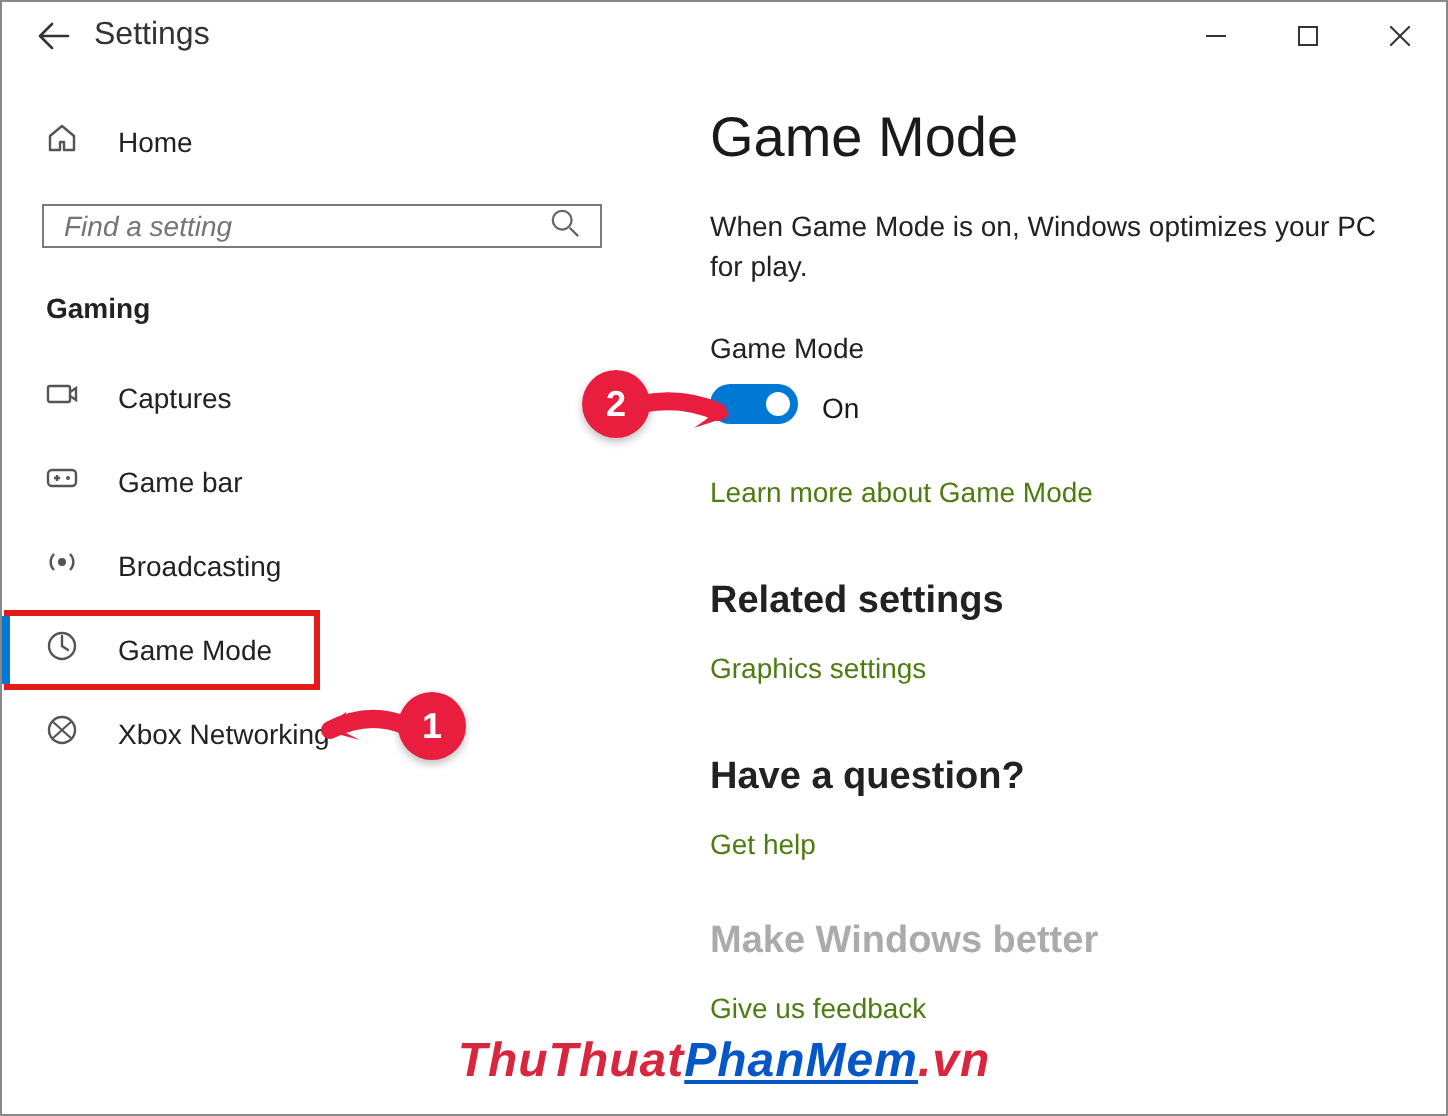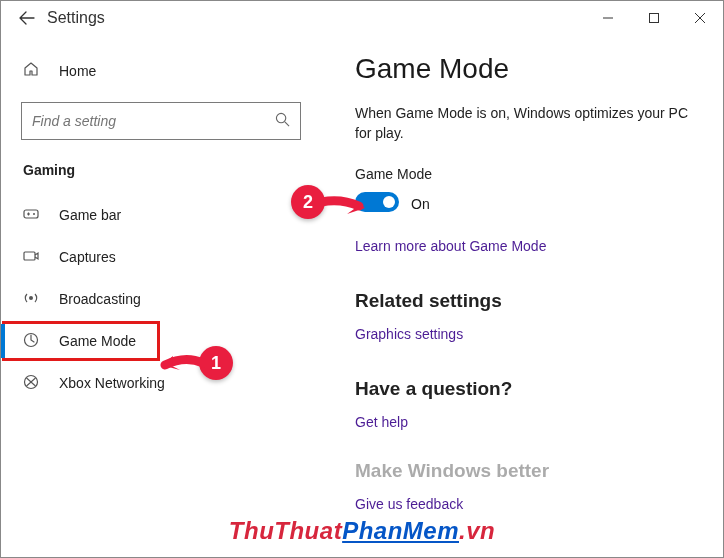--- a/index.html
+++ b/index.html
@@ -53,21 +53,21 @@
   .home-row {
     display:flex; align-items:center;
     padding: 8px 22px;
     gap: 18px;
     font-size: 14px;
     color: #222;
   }
   .home-row .icon { width:18px; color:#555; }
   .search {
     margin: 14px 20px 18px 20px;
-    height: 38px;
+    height: 22px;
     border: 1px solid #7a7a7a;
     display:flex; align-items:center;
     padding: 0 10px;
     background:#fff;
   }
   .search input {
     border:none; outline:none;
     flex:1;
     font-size: 14px;
     font-style: italic;
@@ -135,21 +135,21 @@
   }
   .toggle::after {
     content:"";
     position:absolute;
     width:12px; height:12px;
     background:#fff; border-radius:50%;
     right:4px; top:4px;
   }
   .toggle-state { font-size:14px; }
   .link {
-    color:#4c1d95;
+    color:#4d7c0f;
     font-size:14px;
     display:block;
     cursor:pointer;
   }
   .subhead {
     font-size: 19px;
     font-weight: 600;
     color:#222;
     margin: 36px 0 14px 0;
   }
@@ -232,32 +232,32 @@
             <circle cx="6.5" cy="6.5" r="5" stroke="#666" stroke-width="1.2" fill="none"></circle>
             <line x1="10.5" y1="10.5" x2="15" y2="15" stroke="#666" stroke-width="1.2"></line>
           </svg>
       </span>
     </div>
 
     <div class="category">Gaming</div>
 
     <div class="nav-item">
       <span class="icon"><svg width="16" height="14" viewBox="0 0 16 14">
+            <rect x="1" y="3" width="11" height="8" rx="1" stroke="#555" fill="none" stroke-width="1.2"></rect>
+            <path d="M12 6l3-2v6l-3-2" stroke="#555" fill="none" stroke-width="1.2"></path>
+          </svg></span>
+      <span>Captures</span>
+    </div>
+    <div class="nav-item">
+      <span class="icon"><svg width="16" height="14" viewBox="0 0 16 14">
             <rect x="1" y="3" width="14" height="8" rx="2" stroke="#555" fill="none" stroke-width="1.2"></rect>
             <circle cx="11" cy="7" r="1" fill="#555"></circle>
             <path d="M4 7h3M5.5 5.5v3" stroke="#555" stroke-width="1.2"></path>
           </svg></span>
       <span>Game bar</span>
-    </div>
-    <div class="nav-item">
-      <span class="icon"><svg width="16" height="14" viewBox="0 0 16 14">
-            <rect x="1" y="3" width="11" height="8" rx="1" stroke="#555" fill="none" stroke-width="1.2"></rect>
-            <path d="M12 6l3-2v6l-3-2" stroke="#555" fill="none" stroke-width="1.2"></path>
-          </svg></span>
-      <span>Captures</span>
     </div>
     <div class="nav-item">
       <span class="icon"><svg width="16" height="16" viewBox="0 0 16 16">
             <circle cx="8" cy="8" r="2" fill="#555"></circle>
             <path d="M4 4a5.6 5.6 0 000 8M12 4a5.6 5.6 0 010 8" stroke="#555" fill="none" stroke-width="1.2"></path>
           </svg></span>
       <span>Broadcasting</span>
     </div>
     <div class="nav-item active highlight" style="width:160px; margin-left:0;">
       <span class="icon"><svg width="16" height="16" viewBox="0 0 16 16">

